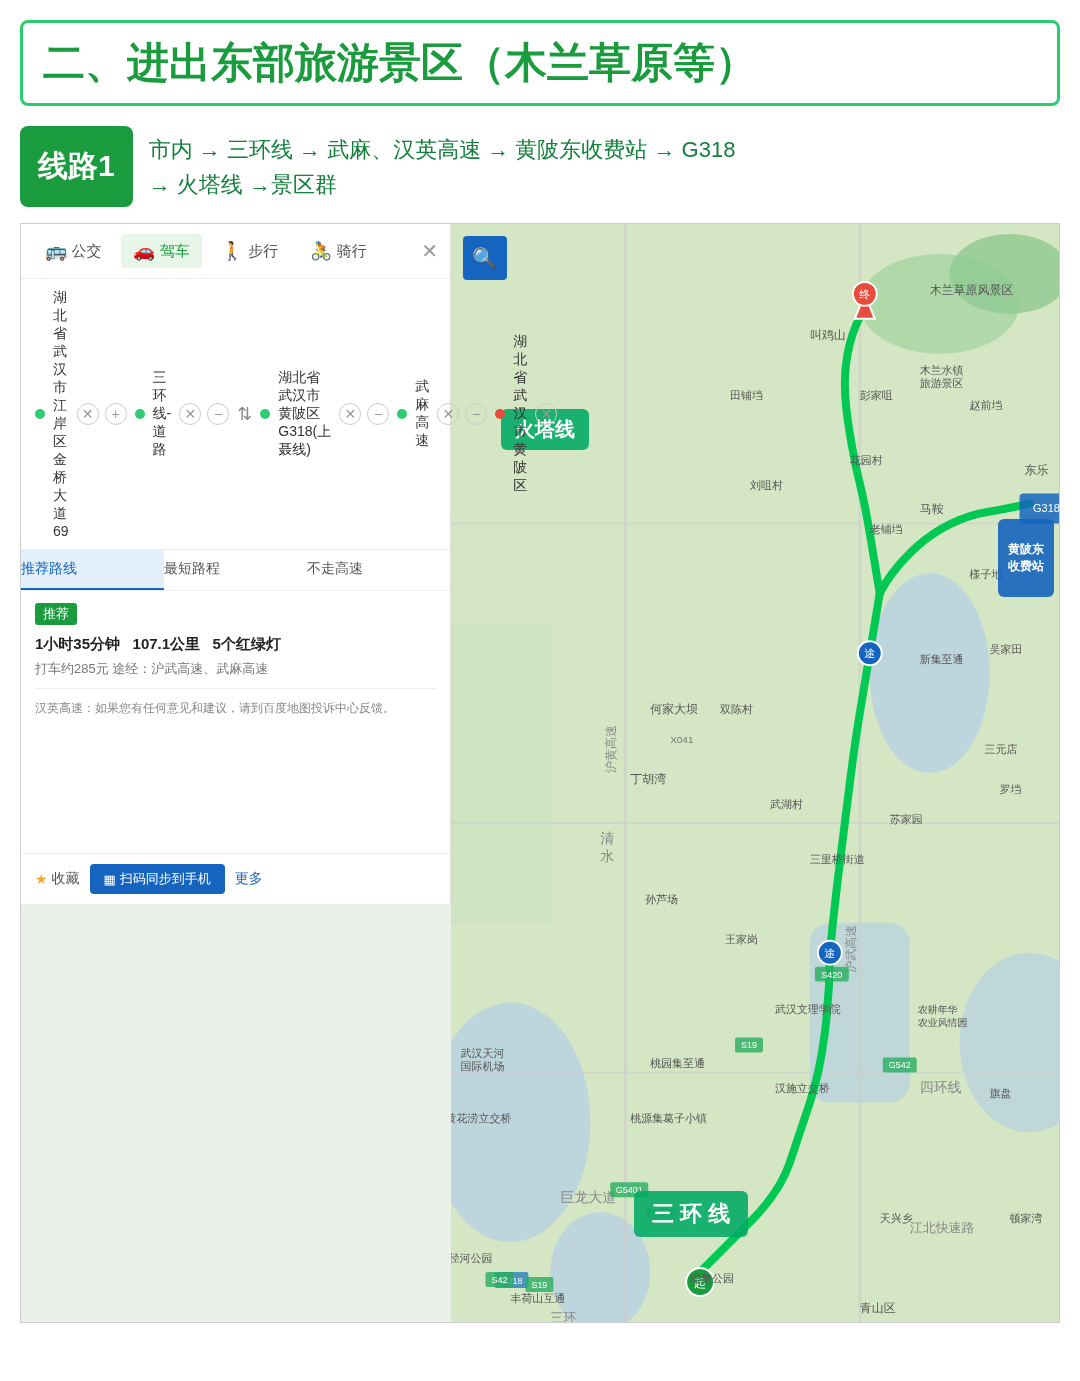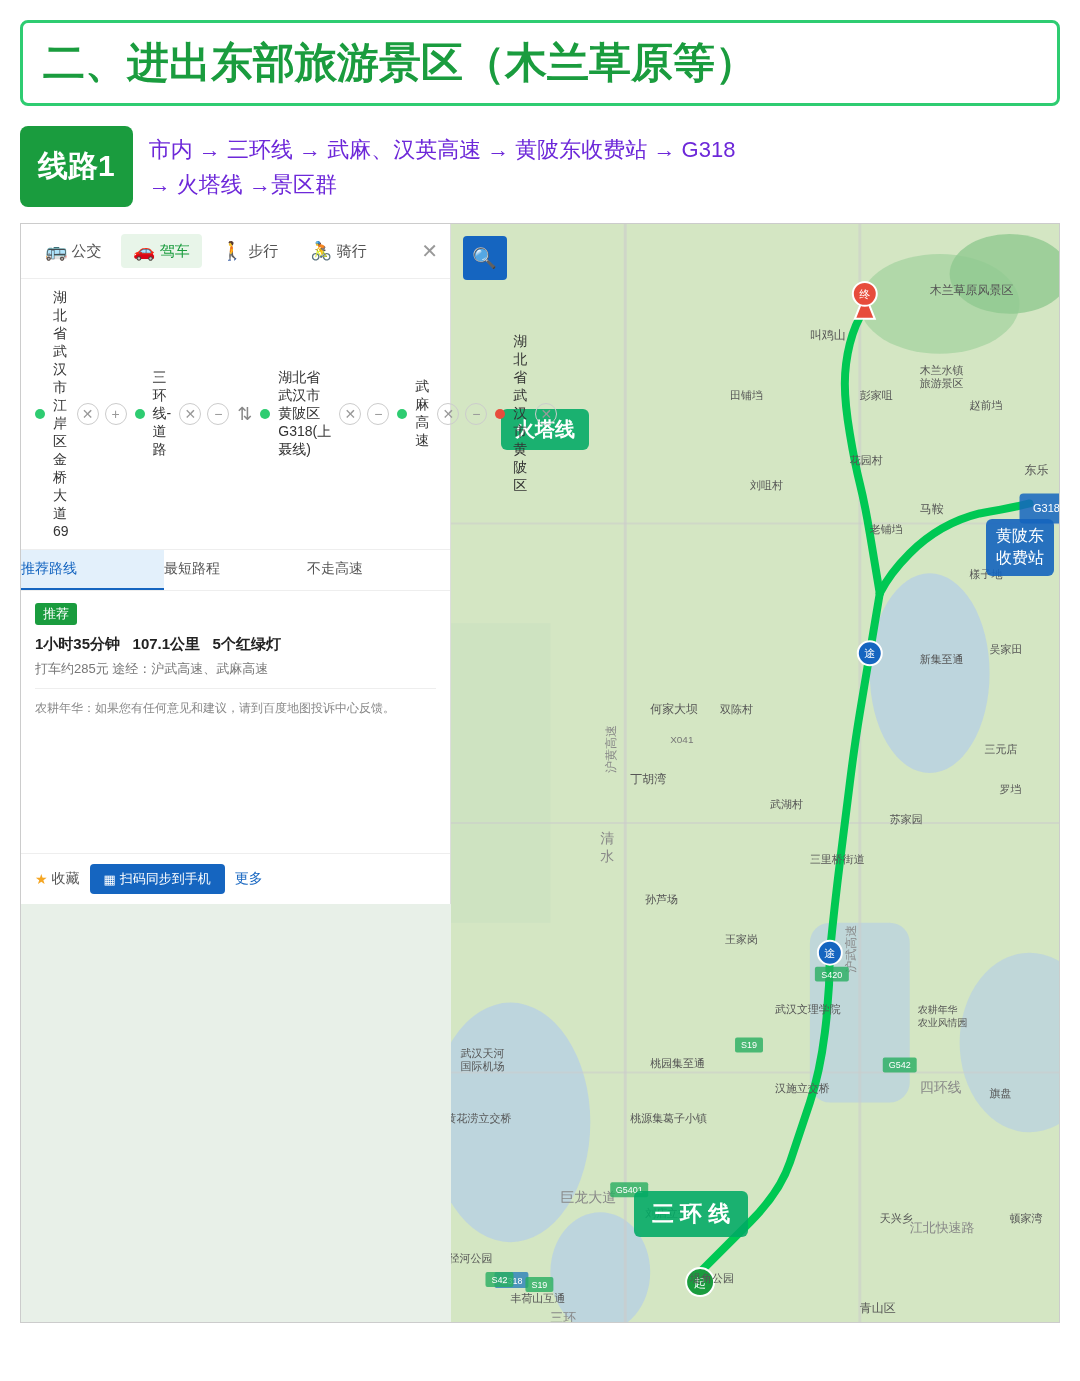--- a/index.html
+++ b/index.html
@@ -38,21 +38,21 @@
       color: #fff;
       font-size: 30px;
       font-weight: 900;
       padding: 20px 18px;
       border-radius: 8px;
       white-space: nowrap;
       flex-shrink: 0;
     }
     .route-desc {
       font-size: 22px;
-      color: #6d28d9;
+      color: #15803d;
       line-height: 1.6;
       padding-top: 6px;
     }
     .map-container {
       width: 100%;
       height: 1100px;
       position: relative;
       border: 1px solid #ccc;
       overflow: hidden;
       background: #e8f0e8;
@@ -345,21 +345,21 @@
       </div>
 
       <div class="recommend-section">
         <div class="recommend-label">推荐</div>
         <div class="route-info">
           <span>1小时35分钟</span>&nbsp;&nbsp;
           <span>107.1公里</span>&nbsp;&nbsp;
           <span>5个红绿灯</span>
         </div>
         <div class="route-detail">打车约285元   途经：沪武高速、武麻高速</div>
-        <div class="notice-text">农耕年华：如果您有任何意见和建议，请到百度地图投诉中心反馈。</div>
+        <div class="notice-text">汉英高速：如果您有任何意见和建议，请到百度地图投诉中心反馈。</div>
       </div>
 
       <div class="bottom-actions">
         <div class="save-btn">
           <span class="star">★</span>
           <span>收藏</span>
         </div>
         <div class="sync-btn">
           <span>▦</span>
           <span>扫码同步到手机</span>
@@ -538,21 +538,21 @@
         <text x="109" y="1066" font-size="9" fill="#fff" text-anchor="middle">S19</text>
 
         <rect x="55" y="1050" width="28" height="15" rx="2" fill="#27ae60" opacity="0.8"></rect>
         <text x="69" y="1061" font-size="9" fill="#fff" text-anchor="middle">S42</text>
       </svg>
 
       <div style="position:absolute;top:185px;left:50px;background:rgba(0,170,100,0.88);color:#fff;font-size:20px;font-weight:bold;padding:7px 14px;border-radius:6px;z-index:5;">
         火塔线
       </div>
 
-      <div style="position:absolute;top:295px;right:5px;background:rgba(20,100,190,0.9);color:#fff;font-size:16px;font-weight:normal;padding:6px 10px;border-radius:6px;z-index:5;text-align:center;line-height:1.4;">
+      <div style="position:absolute;top:295px;right:5px;background:rgba(20,100,190,0.9);color:#fff;font-size:12px;font-weight:bold;padding:22px 10px;border-radius:6px;z-index:5;text-align:center;line-height:1.4;">
         黄陂东<br>收费站
       </div>
 
       <div style="position:absolute;bottom:85px;left:183px;background:rgba(0,170,100,0.88);color:#fff;font-size:22px;font-weight:bold;padding:8px 18px;border-radius:6px;z-index:5;">
         三 环 线
       </div>
     </div>
 
   </div>
 

